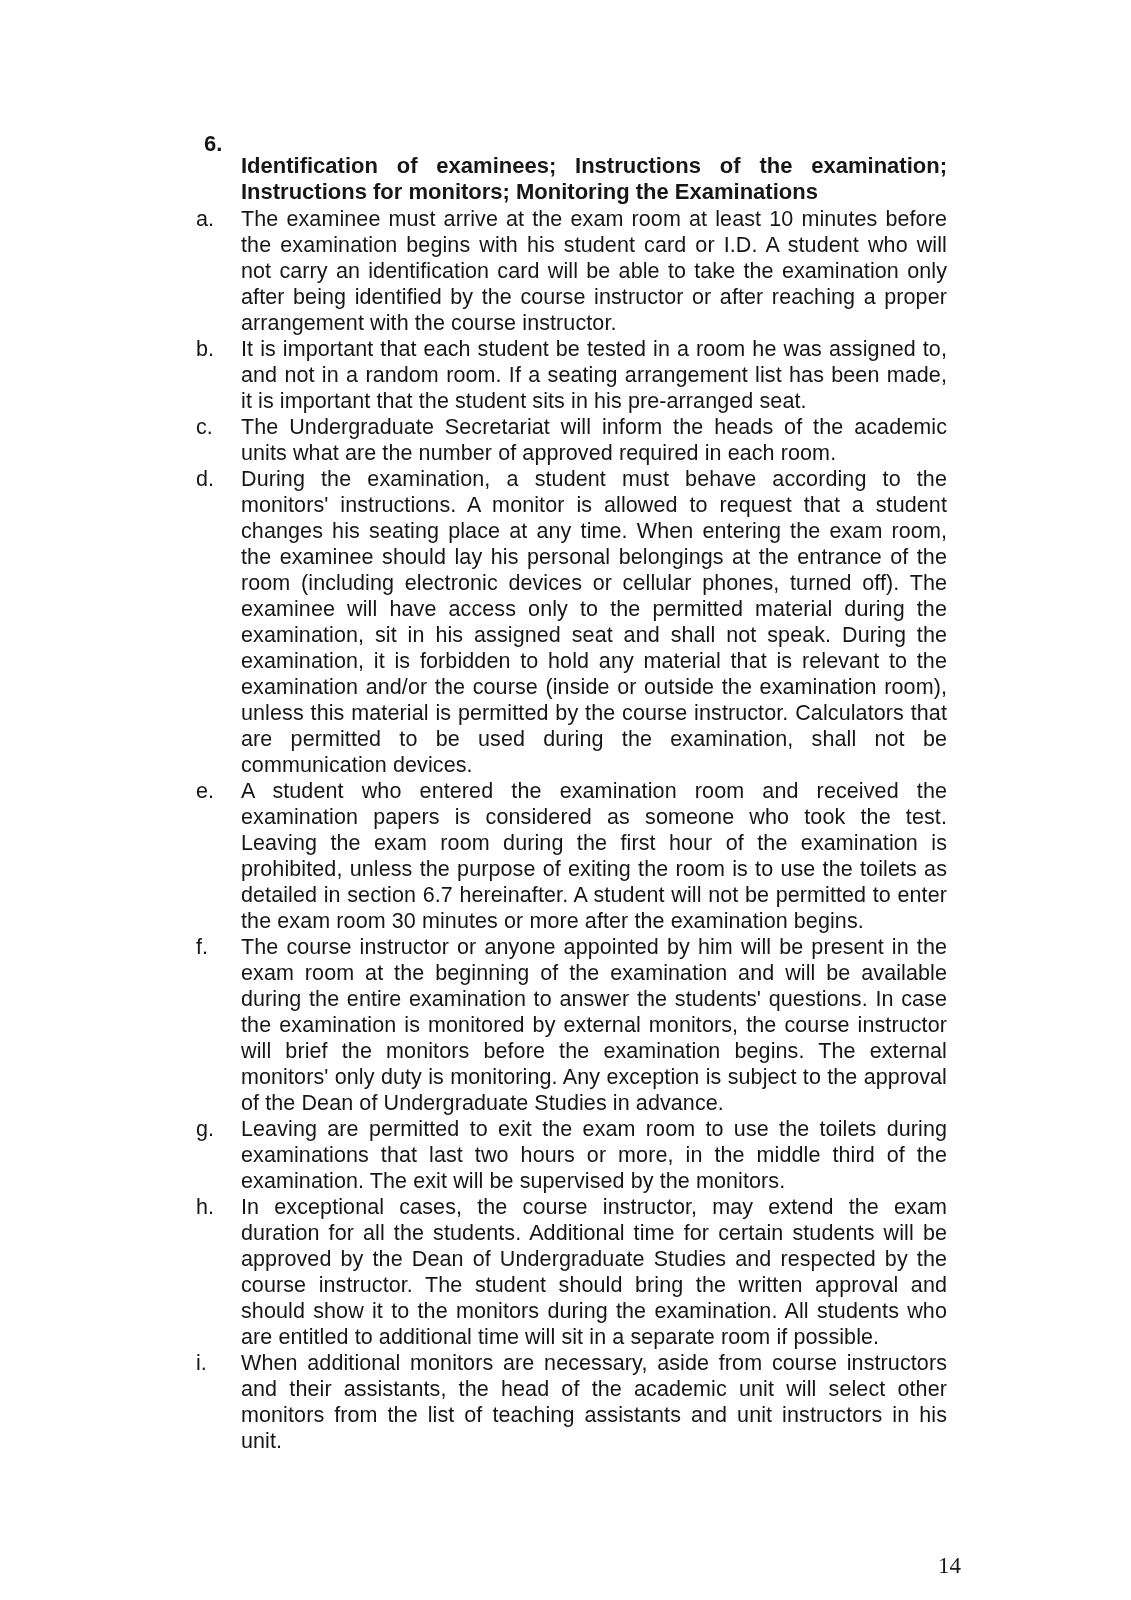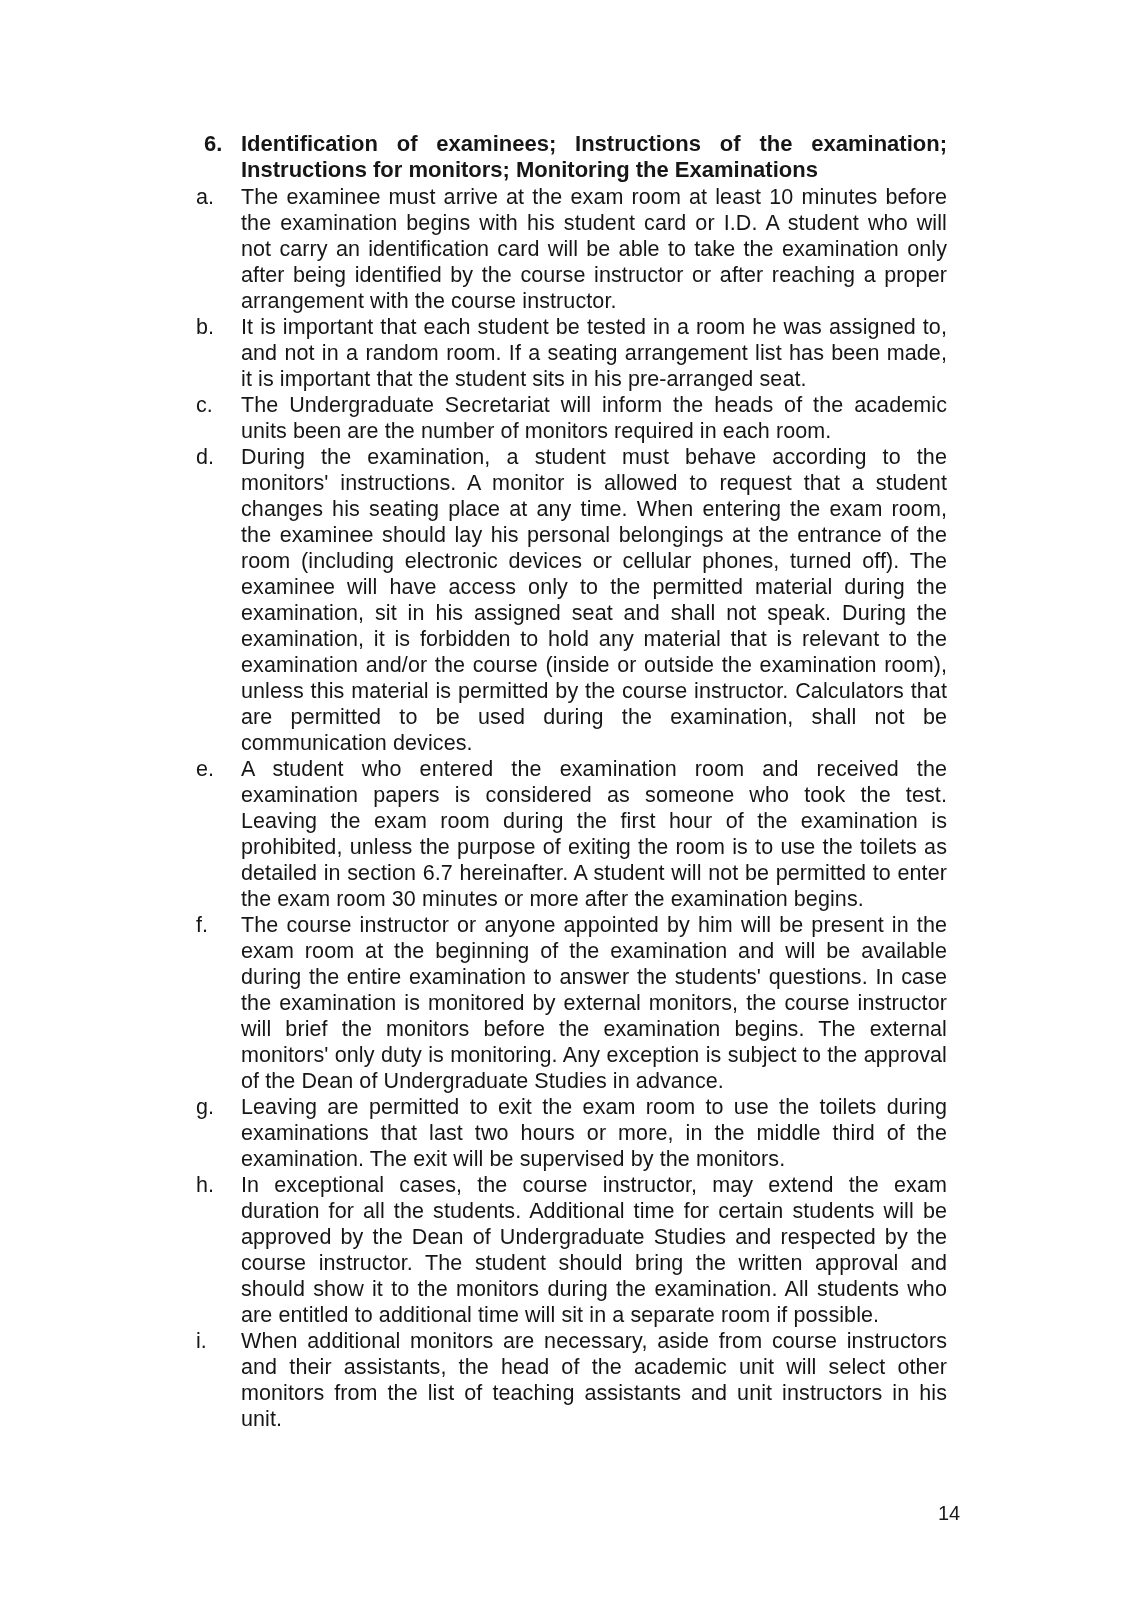--- a/index.html
+++ b/index.html
@@ -30,41 +30,42 @@
     margin-bottom: 1px;
   }
   .section-heading .num {
     flex: none;
     width: 37px;
     padding-left: 8px;
   }
   .section-heading .heading-text {
     flex: 1;
     text-align: justify;
+    margin-top: 22px;
   }
   .item {
     display: flex;
     font-size: 21.5px;
     line-height: 26px;
   }
   .item .label {
     flex: none;
     width: 45px;
   }
   .item .text {
     flex: 1;
     text-align: justify;
     letter-spacing: 0.1px;
   }
   .page-number {
     position: absolute;
     left: 938px;
-    top: 1499px;
-    font-family: Liberation Sans, sans-serif;
-    font-size: 20px;
+    top: 1552px;
+    font-family: Liberation Serif, serif;
+    font-size: 23px;
     line-height: 28px;
     color: #1a1a1a;
   }
 </style>
 </head>
 <body>
 
 <div class="page">
   <div class="content">
 
@@ -78,21 +79,21 @@
       <span class="text">The examinee must arrive at the exam room at least 10 minutes before the examination begins with his student card or I.D.  A student who will not carry an identification card will be able to take the examination only after being identified by the course instructor or after reaching a proper arrangement with the course instructor.</span>
     </div>
 
     <div class="item">
       <span class="label">b.</span>
       <span class="text">It is important that each student be tested in a room he was assigned to, and not in a random room. If a seating arrangement list has been made, it is important that the student sits in his pre-arranged seat.</span>
     </div>
 
     <div class="item">
       <span class="label">c.</span>
-      <span class="text">The Undergraduate Secretariat will inform the heads of the academic units been are the number of monitors required in each room.</span>
+      <span class="text">The Undergraduate Secretariat will inform the heads of the academic units what are the number of approved required in each room.</span>
     </div>
 
     <div class="item">
       <span class="label">d.</span>
       <span class="text">During the examination, a student must behave according to the monitors' instructions. A monitor is allowed to request that a student changes his seating place at any time. When entering the exam room, the examinee should lay his personal belongings at the entrance of the room (including electronic devices or cellular phones, turned off). The examinee will have access only to the permitted material during the examination, sit in his assigned seat and shall not speak. During the examination, it is forbidden to hold any material that is relevant to the examination and/or the course (inside or outside the examination room), unless this material is permitted by the course instructor. Calculators that are permitted to be used during the examination, shall not be communication devices.</span>
     </div>
 
     <div class="item">
       <span class="label">e.</span>
       <span class="text">A student who entered the examination room and received the examination papers is considered as someone who took the test. Leaving the exam room during the first hour of the examination is prohibited, unless the purpose of exiting the room is to use the toilets as detailed in section 6.7 hereinafter. A student will not be permitted to enter the exam room 30 minutes or more after the examination begins.</span>

